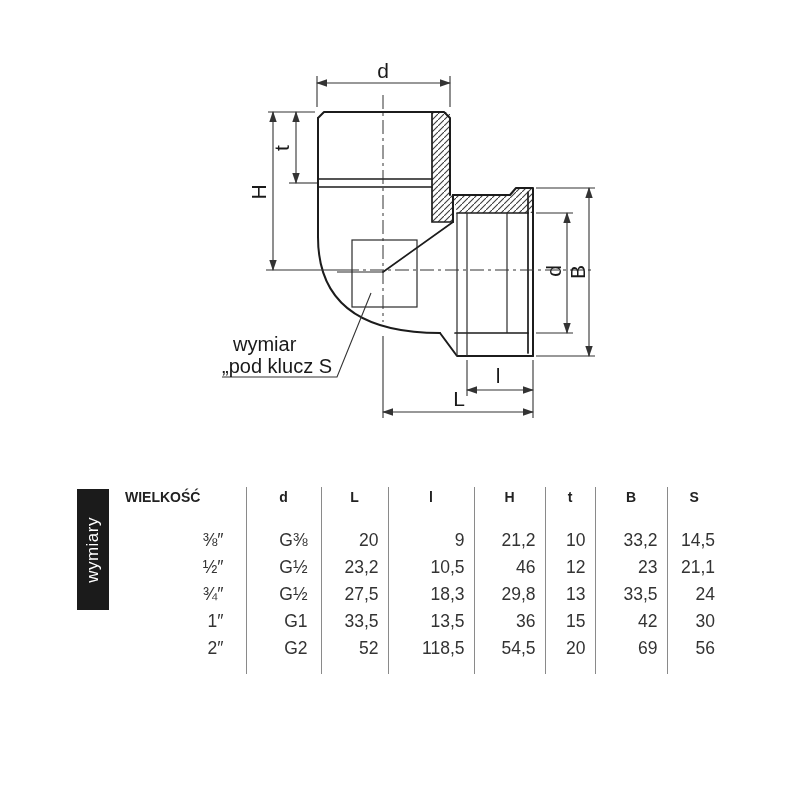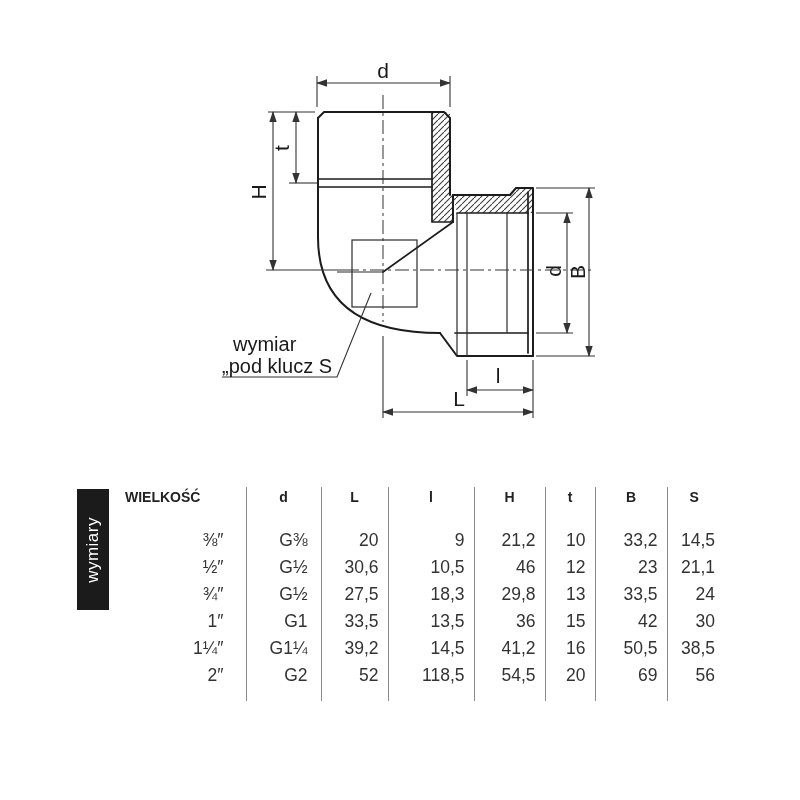--- a/index.html
+++ b/index.html
@@ -166,21 +166,21 @@
           <td class="c2">20</td>
           <td class="c3">9</td>
           <td class="c4">21,2</td>
           <td class="c5">10</td>
           <td class="c6">33,2</td>
           <td class="c7">14,5</td>
         </tr>
         <tr>
           <td class="c0">½″</td>
           <td class="c1">G½</td>
-          <td class="c2">30,6</td>
+          <td class="c2">23,2</td>
           <td class="c3">10,5</td>
           <td class="c4">46</td>
           <td class="c5">12</td>
           <td class="c6">23</td>
           <td class="c7">21,1</td>
         </tr>
         <tr>
           <td class="c0">¾″</td>
           <td class="c1">G½</td>
           <td class="c2">27,5</td>
@@ -192,30 +192,20 @@
         </tr>
         <tr>
           <td class="c0">1″</td>
           <td class="c1">G1</td>
           <td class="c2">33,5</td>
           <td class="c3">13,5</td>
           <td class="c4">36</td>
           <td class="c5">15</td>
           <td class="c6">42</td>
           <td class="c7">30</td>
-        </tr>
-        <tr>
-          <td class="c0">1¼″</td>
-          <td class="c1">G1¼</td>
-          <td class="c2">39,2</td>
-          <td class="c3">14,5</td>
-          <td class="c4">41,2</td>
-          <td class="c5">16</td>
-          <td class="c6">50,5</td>
-          <td class="c7">38,5</td>
         </tr>
         <tr>
           <td class="c0">2″</td>
           <td class="c1">G2</td>
           <td class="c2">52</td>
           <td class="c3">118,5</td>
           <td class="c4">54,5</td>
           <td class="c5">20</td>
           <td class="c6">69</td>
           <td class="c7">56</td>

